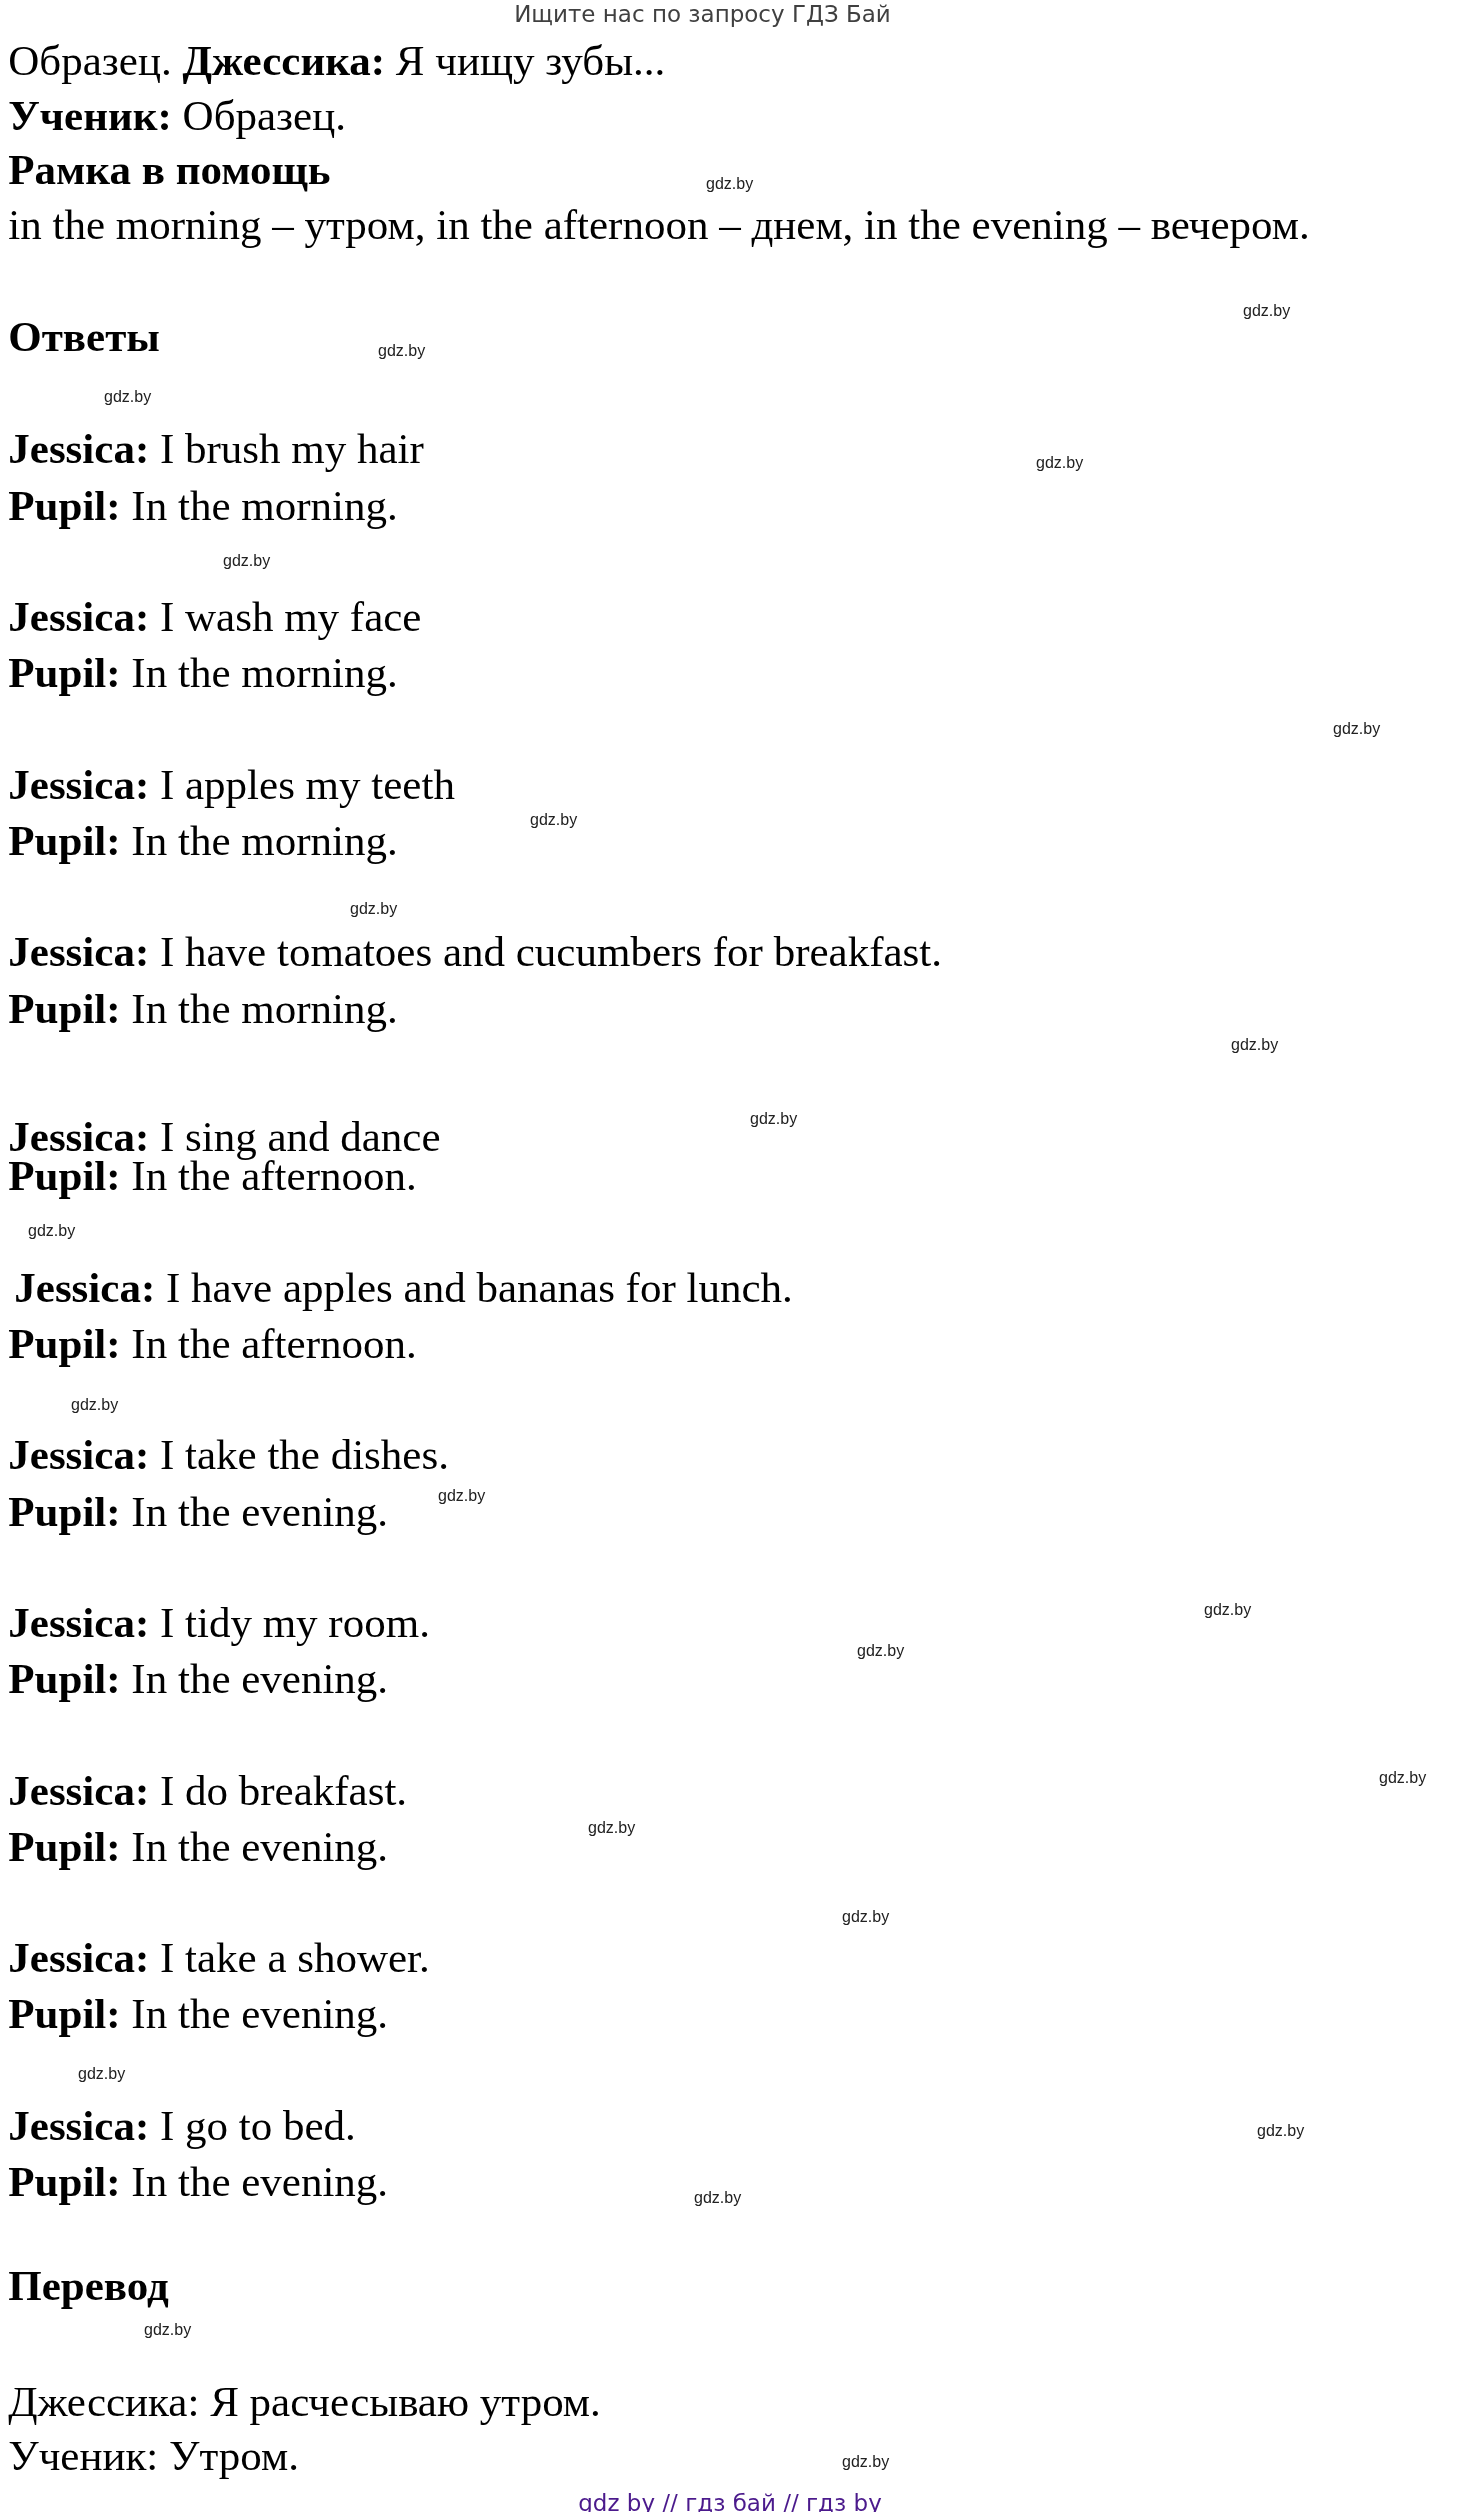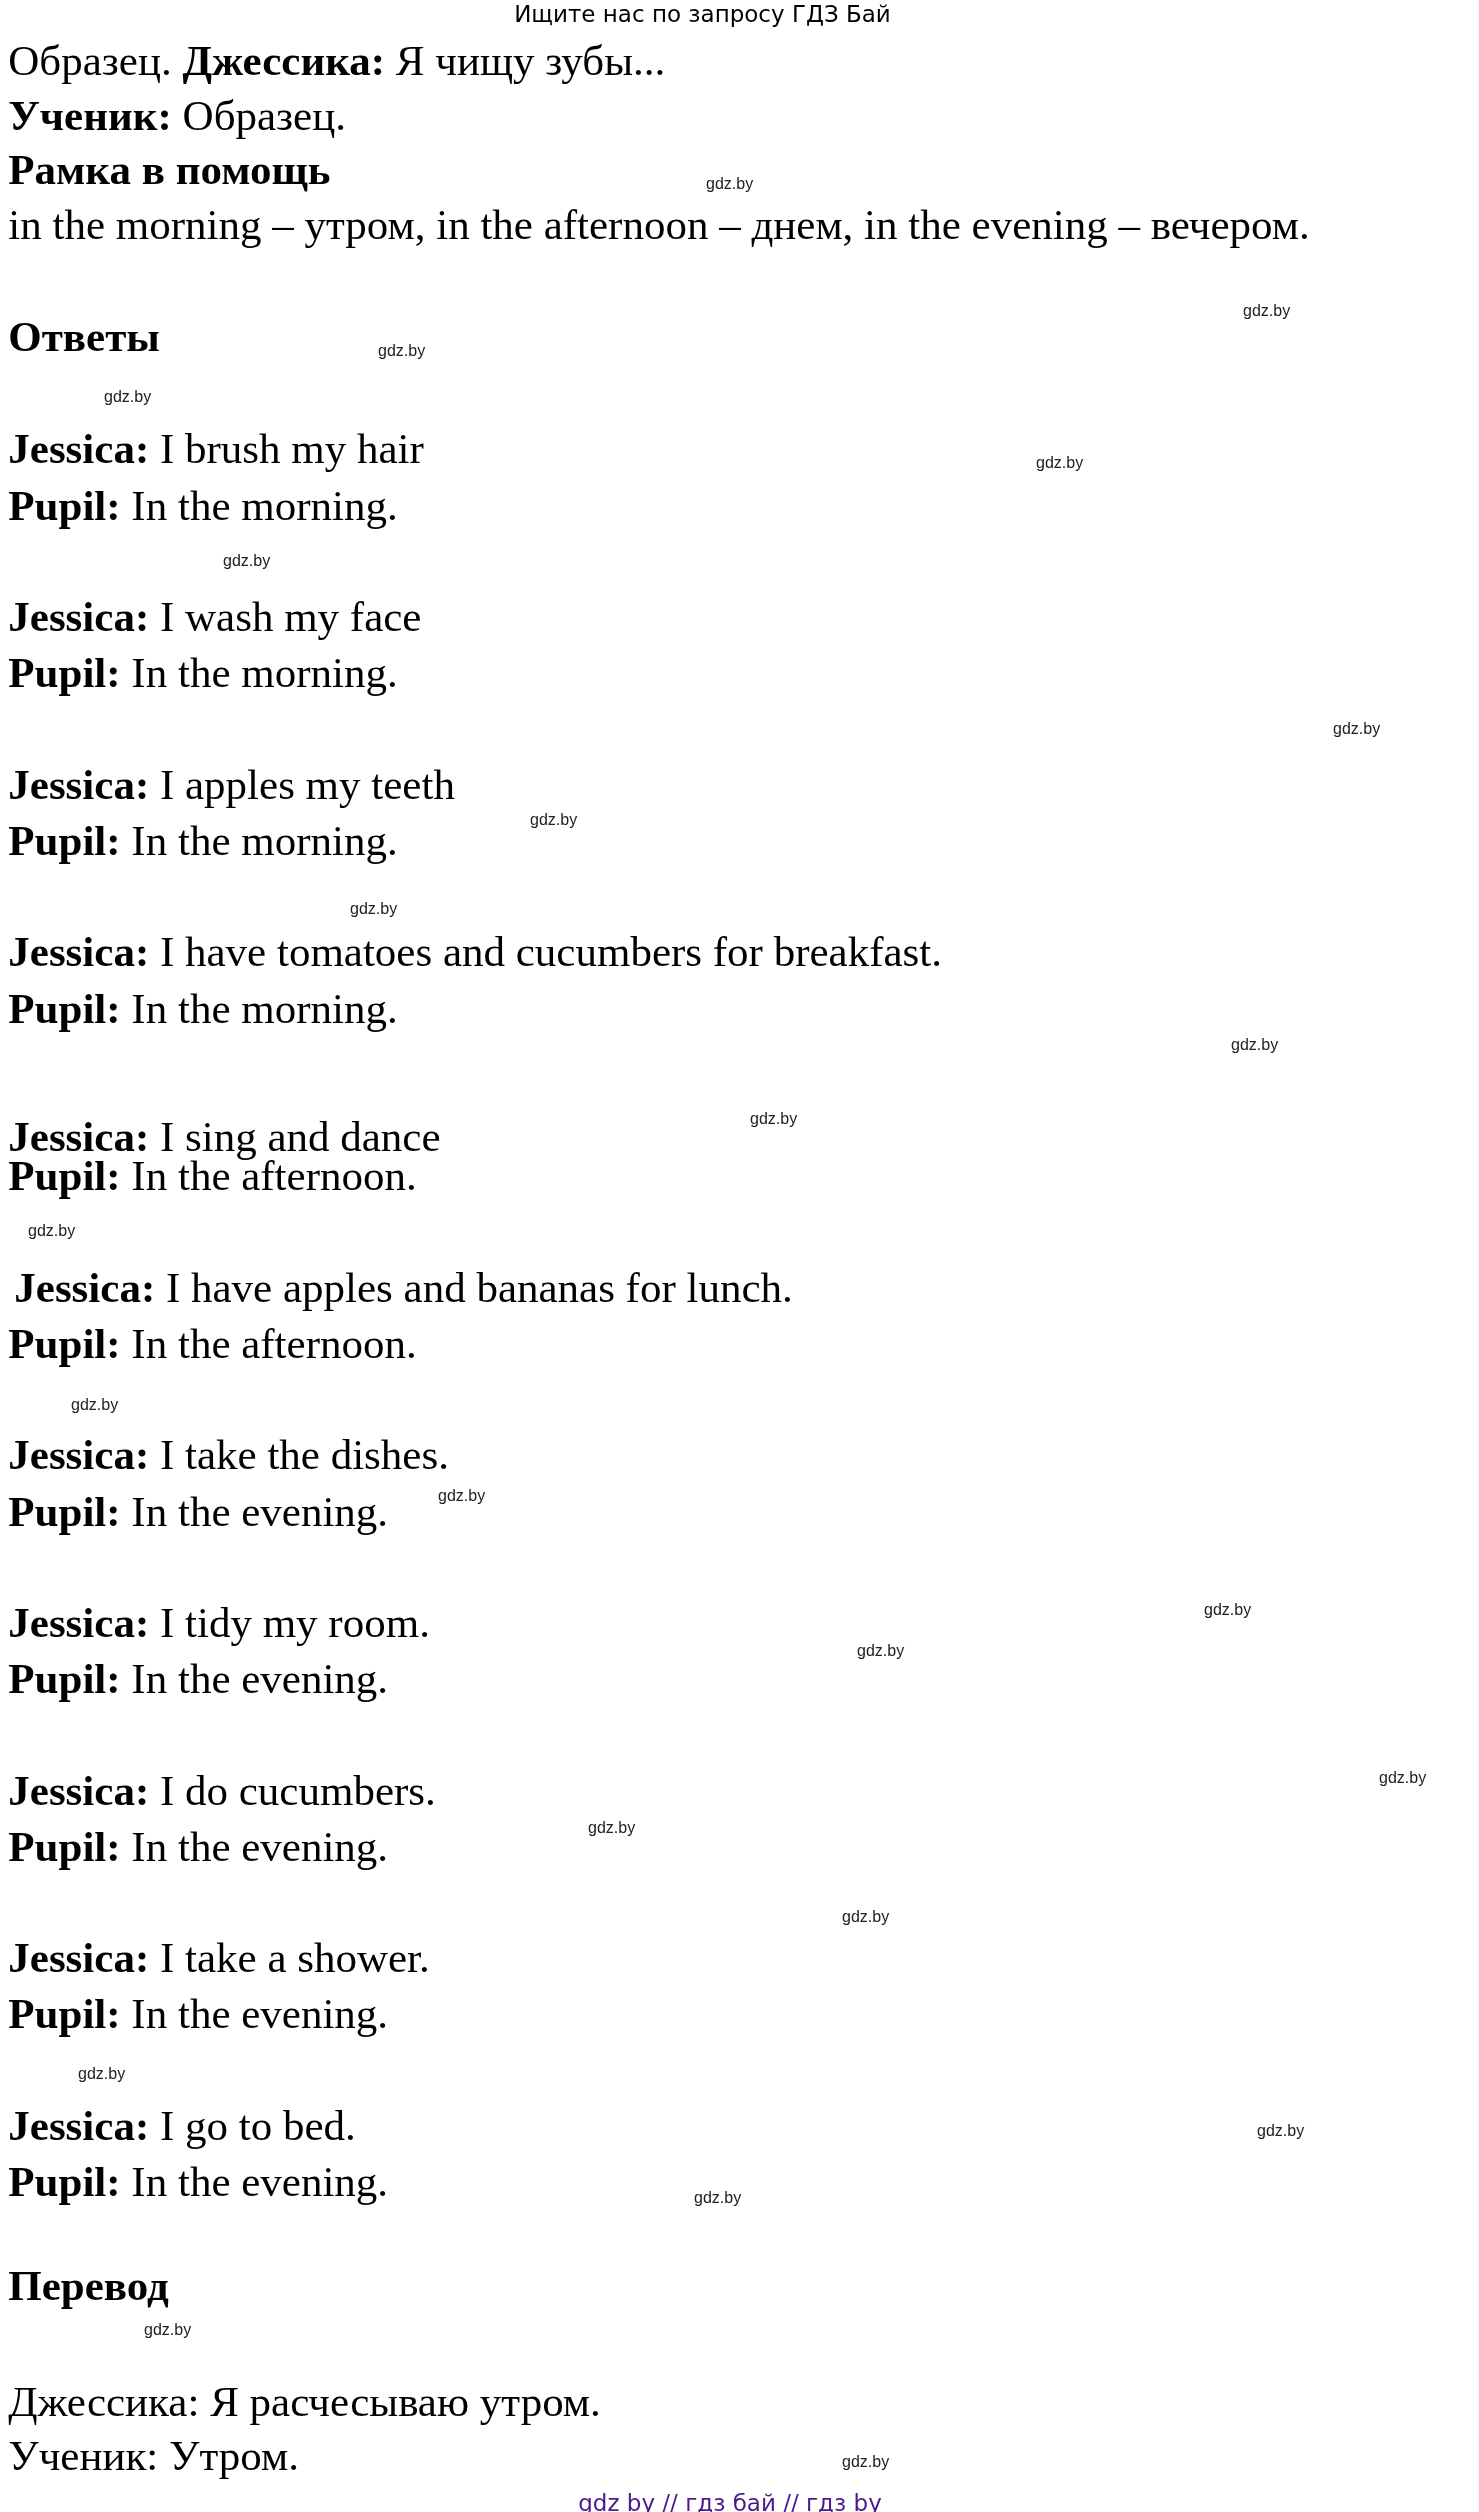--- a/index.html
+++ b/index.html
@@ -1,20 +1,20 @@
 <!DOCTYPE html>
 <html style="font-size:13.2px"><head>
 <meta charset="utf-8">
 <style>
   html, body { margin: 0; padding: 0; background: #ffffff; }
   body { width: 1480px; height: 2512px; position: relative; overflow: hidden; }
   .banner {
     position: absolute; left: 0; top: 0; width: 1405px; height: 28px;
     text-align: center; font-family: "DejaVu Sans", sans-serif; font-size: 23px;
-    color: #000000; line-height: 28px;
+    color: #404040; line-height: 28px;
   }
   .doc { position: absolute; left: 8.3px; top: 0; width: 1470px;
     font-family: "Liberation Serif", serif; color: #000; font-size: 43px; }
   .line { position: absolute; left: 0; white-space: nowrap; line-height: 50px; }
   .b { font-weight: bold; }
   .wm { position: absolute; font-family: Liberation Sans, sans-serif; font-size: 16px;
     color: #222; white-space: nowrap; }
   .footer { position: absolute; left: 0; top: 2494px; width: 1460px; text-align: center;
     font-family: "DejaVu Sans", sans-serif; font-size: 23px; color: #4b1a8c; line-height: 18px; }
 </style>
@@ -46,21 +46,21 @@
       <div class="line" style="top: 927px;"><span class="b">Jessica:</span><span> I have tomatoes and cucumbers for breakfast.</span></div>
       <div class="line" style="top: 984px;"><span class="b">Pupil:</span><span> In the morning.</span></div>
       <div class="line" style="top: 1112px;"><span class="b">Jessica:</span><span> I sing and dance</span></div>
       <div class="line" style="top: 1151px;"><span class="b">Pupil:</span><span> In the afternoon.</span></div>
       <div class="line" style="top: 1263px; margin-left: 6px;"><span class="b">Jessica:</span><span> I have apples and bananas for lunch.</span></div>
       <div class="line" style="top: 1319px;"><span class="b">Pupil:</span><span> In the afternoon.</span></div>
       <div class="line" style="top: 1430px;"><span class="b">Jessica:</span><span> I take the dishes.</span></div>
       <div class="line" style="top: 1487px;"><span class="b">Pupil:</span><span> In the evening.</span></div>
       <div class="line" style="top: 1598px;"><span class="b">Jessica:</span><span> I tidy my room.</span></div>
       <div class="line" style="top: 1654px;"><span class="b">Pupil:</span><span> In the evening.</span></div>
-      <div class="line" style="top: 1766px;"><span class="b">Jessica:</span><span> I do cucumbers.</span></div>
+      <div class="line" style="top: 1766px;"><span class="b">Jessica:</span><span> I do breakfast.</span></div>
       <div class="line" style="top: 1822px;"><span class="b">Pupil:</span><span> In the evening.</span></div>
       <div class="line" style="top: 1933px;"><span class="b">Jessica:</span><span> I take a shower.</span></div>
       <div class="line" style="top: 1989px;"><span class="b">Pupil:</span><span> In the evening.</span></div>
       <div class="line" style="top: 2101px;"><span class="b">Jessica:</span><span> I go to bed.</span></div>
       <div class="line" style="top: 2157px;"><span class="b">Pupil:</span><span> In the evening.</span></div>
     </div>
 
   <div class="line b" style="top:2261px">Перевод</div>
   <div class="line" style="top:2377px">Джессика: Я расчесываю утром.</div>
   <div class="line" style="top:2431px">Ученик: Утром.</div>

